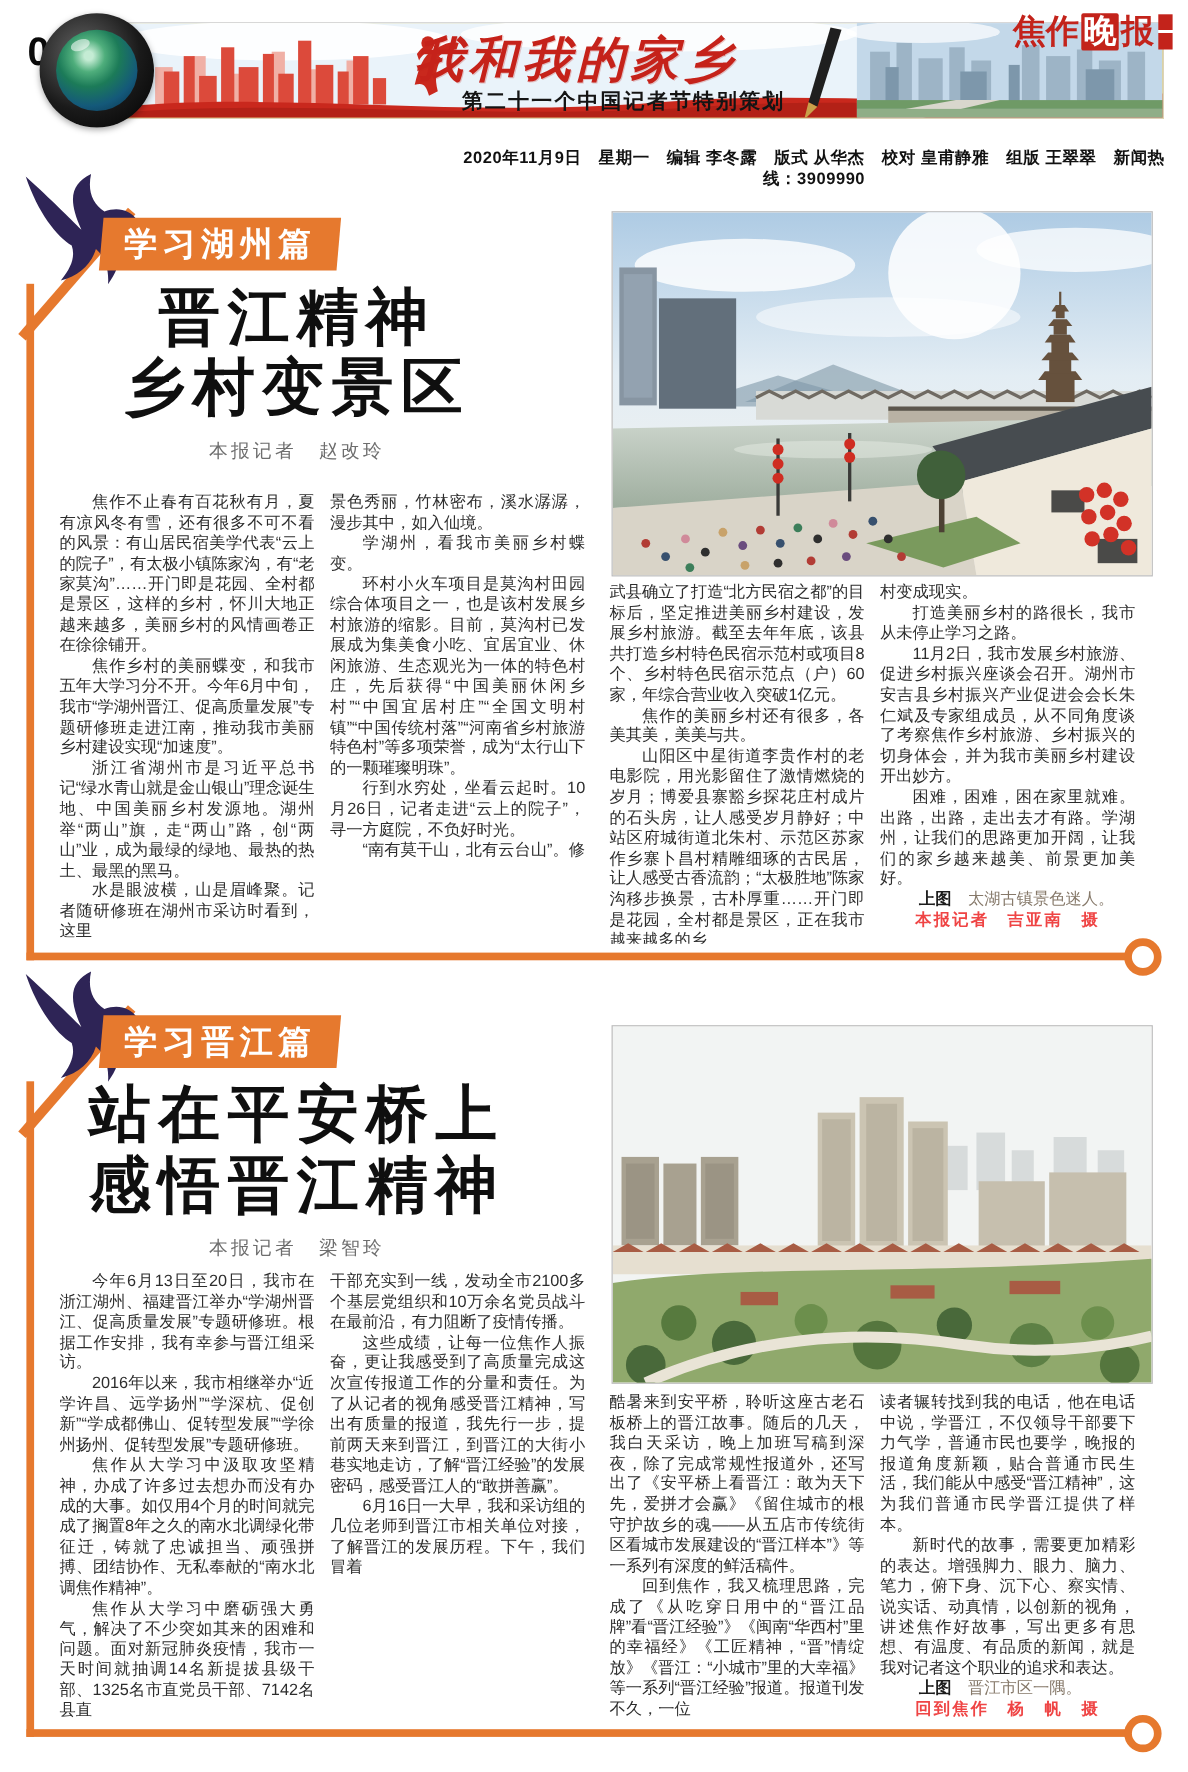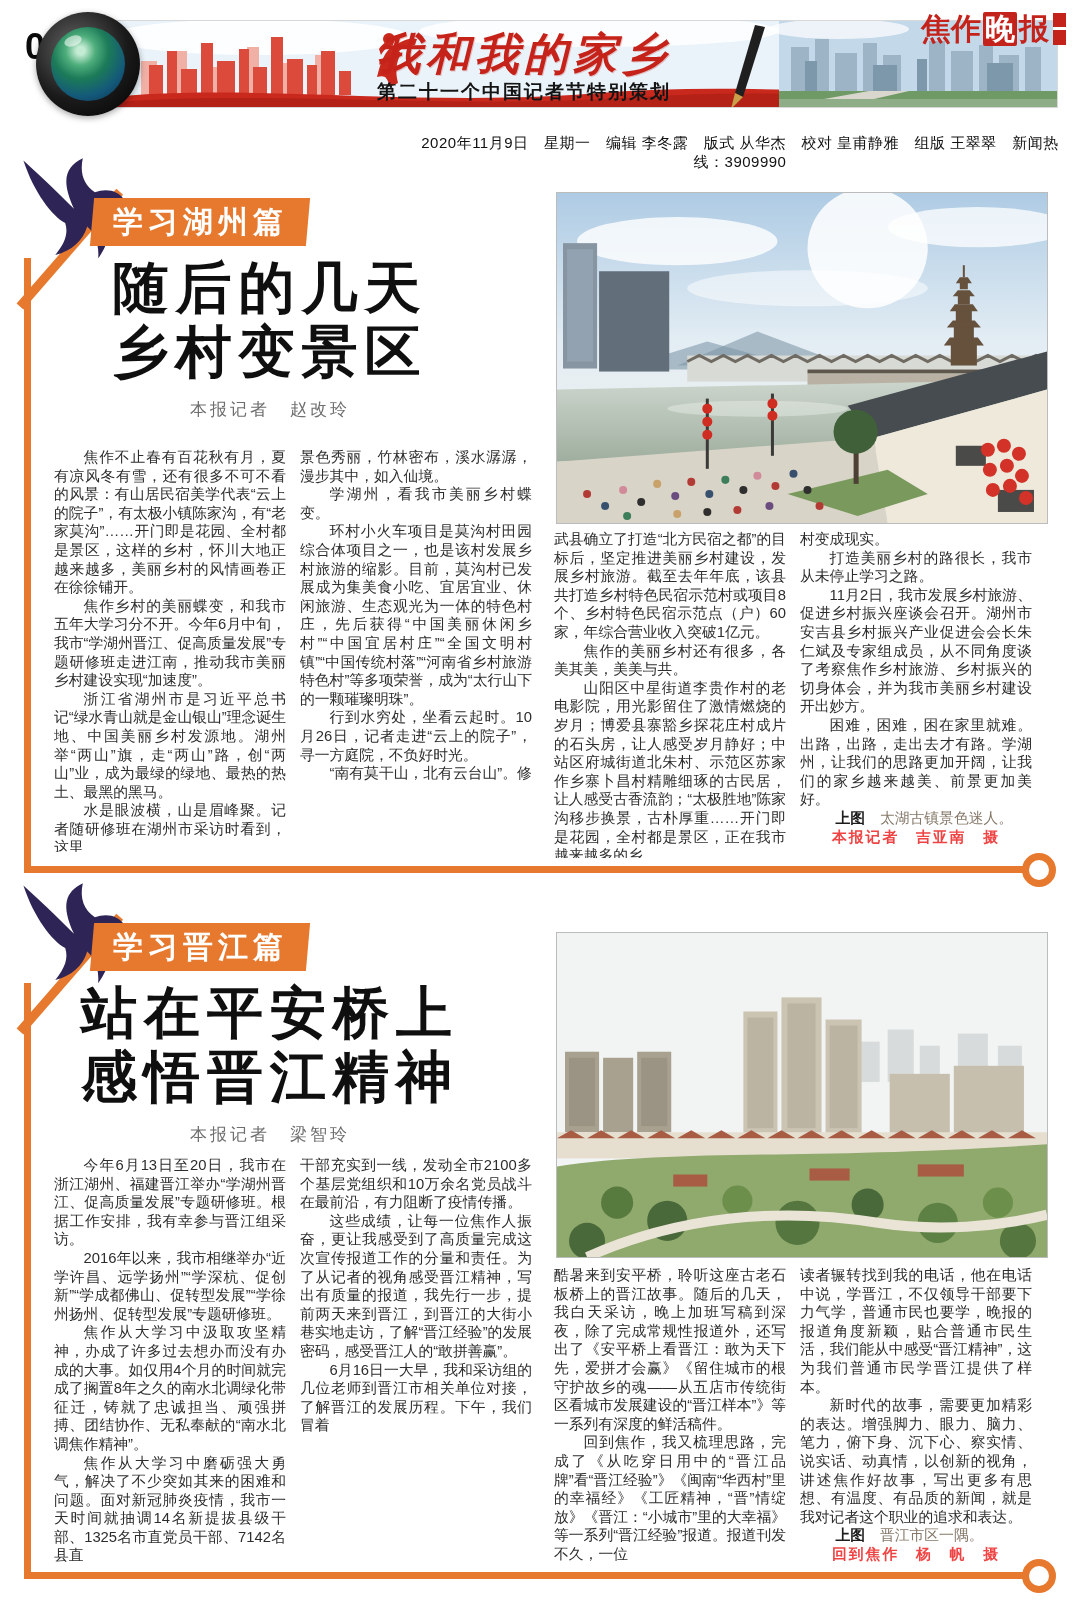--- a/index.html
+++ b/index.html
@@ -6,35 +6,35 @@
   body{font-family:"Liberation Sans",sans-serif;color:#2c2c2c;}
   #page{position:relative;width:1080px;height:1611px;background:#fff;overflow:hidden;}
 
   
   .page-num{position:absolute;left:25px;top:2px;font-size:36px;font-weight:900;color:#0a0a0a;letter-spacing:1px;margin-top:24px;}
   .banner{position:absolute;left:78px;top:20px;width:978px;height:86px;background:#eab308;border:1px solid #d8d8d8;overflow:hidden;}
   .banner svg{position:absolute;left:0;top:0;width:100%;height:100%;}
   .banner-title{position:absolute;left:255px;top:4px;width:380px;text-align:center;z-index:2;
     font-size:44px;font-weight:900;font-style:italic;color:#c5221a;letter-spacing:5px;
     text-shadow:1px 1px 0 rgba(197,34,26,.25);}
-  .banner-subtitle{position:absolute;left:255px;top:58px;width:380px;text-align:center;z-index:2;
+  .banner-subtitle{position:absolute;left:255px;top:58px;width:380px;text-align:right;z-index:2;
     font-size:19px;color:#141414;letter-spacing:2px;font-weight:600;}
   .lens{position:absolute;left:36px;top:12px;width:104px;height:104px;border-radius:50%;z-index:4;
     background:radial-gradient(circle at 38% 35%,#5a5a5a 0 8%,#1a1a1a 55%,#000 100%);
     box-shadow:0 2px 6px rgba(0,0,0,.35);}
   .lens-iris{position:absolute;left:15px;top:15px;width:74px;height:74px;border-radius:50%;
     background:radial-gradient(circle at 40% 32%,#c4ecd4 0 6%,#4fae7c 22%,#1c7b58 42%,#14597a 68%,#0a2d47 100%);}
   .lens-glint{position:absolute;left:28px;top:24px;width:18px;height:10px;border-radius:50%;background:#fff;opacity:.55;transform:rotate(-20deg);}
   .logo{position:absolute;right:14px;top:12px;display:flex;align-items:center;gap:1px;z-index:5;}
   .logo .ch{font-size:30px;font-weight:900;color:#c3231b;line-height:34px;}
   .logo .inv{background:#c3231b;color:#fff;padding:0 2px;border-radius:2px;margin:0 1px;}
   .logo-seal{width:13px;height:32px;margin-left:3px;background:
     linear-gradient(#c3231b 0 45%,#fff 45% 52%,#c3231b 52% 100%);}
   .dateline{position:absolute;left:410px;top:134px;width:660px;text-align:center;
-    font-size:15px;color:#111;letter-spacing:.5px;font-weight:400;}
+    font-size:15px;color:#111;letter-spacing:.5px;font-weight:700;}
 
   
   .rail{position:absolute;left:24px;width:7px;background:#e6792e;}
   .rule{position:absolute;left:24px;width:1004px;height:7px;background:#e6792e;}
   .ring{position:absolute;left:1022px;width:20px;height:20px;border:7px solid #e6792e;border-radius:50%;background:#fff;}
   .diag{position:absolute;left:20px;width:152px;height:9px;background:#e6792e;transform:rotate(-49deg);transform-origin:0 50%;}
   .swallow{position:absolute;left:18px;width:112px;height:110px;}
   .badge{position:absolute;left:92px;width:216px;height:48px;background:#e6792e;transform:skewX(-5deg);
     display:flex;align-items:center;justify-content:center;}
   .badge span{transform:skewX(5deg);color:#fff;font-size:30px;font-weight:900;letter-spacing:5px;}
@@ -155,21 +155,21 @@
 
   <div class="rail" style="top:258px;height:615px;"></div>
   <div class="diag" style="top:302px;"></div>
   <svg class="swallow" style="top:156px;" viewBox="0 0 100 100">
     <path fill="#2e2456" d="M4,4 C26,24 40,38 50,48 C38,22 42,10 58,2 C55,16 59,26 69,33 C79,29 90,31 96,40 C88,40 82,44 78,50 C85,63 83,78 72,93 C73,80 69,70 62,64 C58,77 48,86 33,90 C42,79 45,70 42,61 C30,54 14,34 4,4 Z"></path>
   </svg>
   <div class="badge" style="top:198px;">
     <span>学习湖州篇</span>
   </div>
   <div class="headline" style="top:256px;">
-    <div>随后的几天</div>
+    <div>晋江精神</div>
     <div>乡村变景区</div>
   </div>
   <div class="byline" style="top:398px;">本报记者　赵改玲</div>
 
   <div class="photo" style="top:192px;width:490px;height:330px;">
     <svg viewBox="0 0 489 329" preserveAspectRatio="none">
       <defs>
         <linearGradient id="p1sky" x1="0" y1="0" x2="0" y2="1">
           <stop offset="0" stop-color="#aecbe4"></stop>
             <stop offset=".45" stop-color="#e3edf4"></stop>

